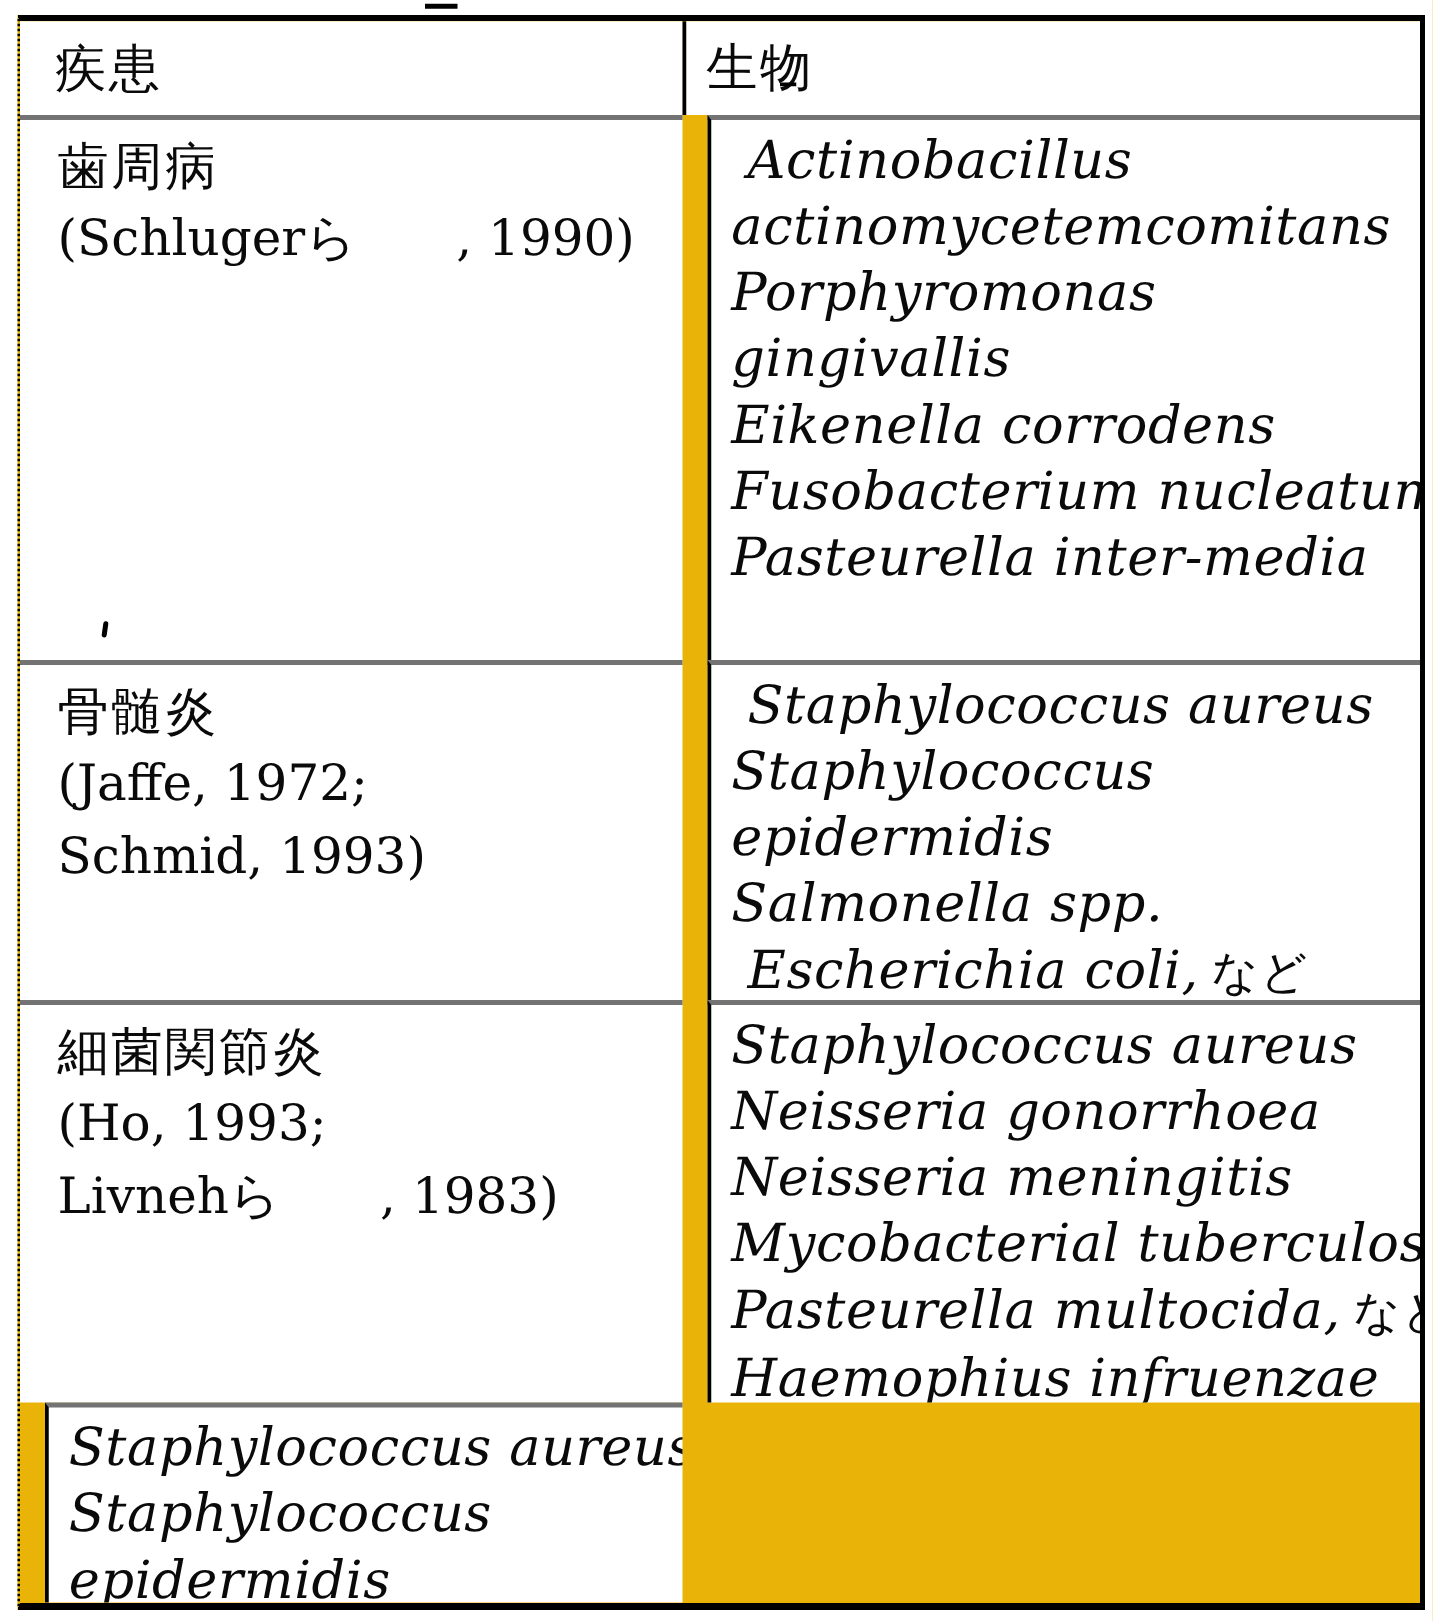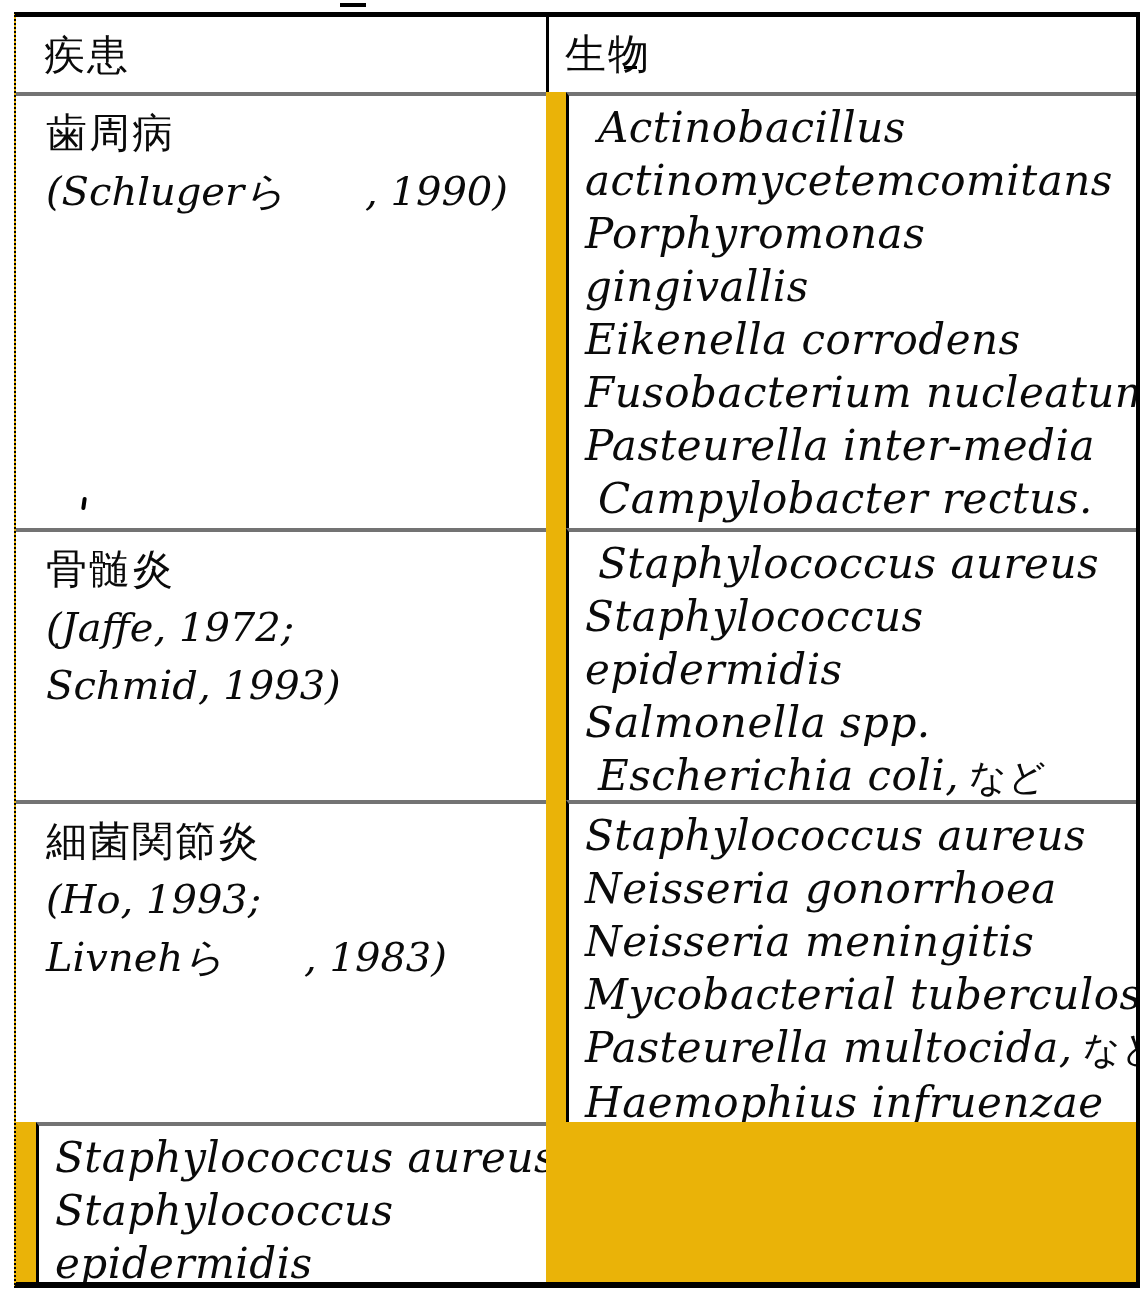--- a/index.html
+++ b/index.html
@@ -54,21 +54,20 @@
     font-size: 41px;
     line-height: 58px;
     white-space: nowrap;
   }
   .dcite {
     font-family: "DejaVu Serif", serif;
     font-size: 40px;
     line-height: 58px;
     letter-spacing: 0px;
     white-space: nowrap;
-    font-style: italic;
   }
   .org {
     font-family: "DejaVu Serif", serif;
     font-style: italic;
     font-size: 42px;
     line-height: 53px;
     letter-spacing: 0.5px;
     white-space: nowrap;
   }
   .sfx {
@@ -106,21 +105,20 @@
     <div class="dcite">(Schlugerら　　, 1990)</div>
   </div>
   <div class="c colR rowB padR">
     <div class="org ind">Actinobacillus</div>
     <div class="org">actinomycetemcomitans</div>
     <div class="org">Porphyromonas</div>
     <div class="org">gingivallis</div>
     <div class="org">Eikenella corrodens</div>
     <div class="org">Fusobacterium nucleatum</div>
     <div class="org">Pasteurella inter-media</div>
-    <div class="org ind">Campylobacter rectus.</div>
   </div>
 
   <div class="c rowB padL">
     <div class="jp dname">骨髄炎</div>
     <div class="dcite">(Jaffe, 1972;</div>
     <div class="dcite">Schmid, 1993)</div>
   </div>
   <div class="c colR rowB padR">
     <div class="org ind">Staphylococcus aureus</div>
     <div class="org">Staphylococcus</div>

